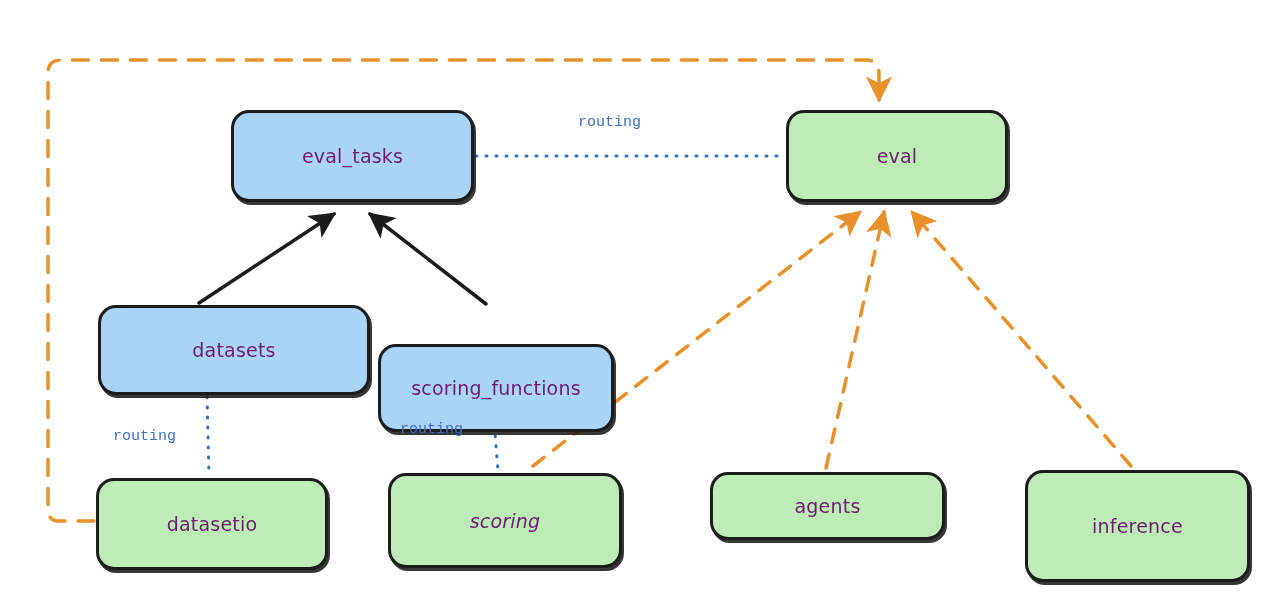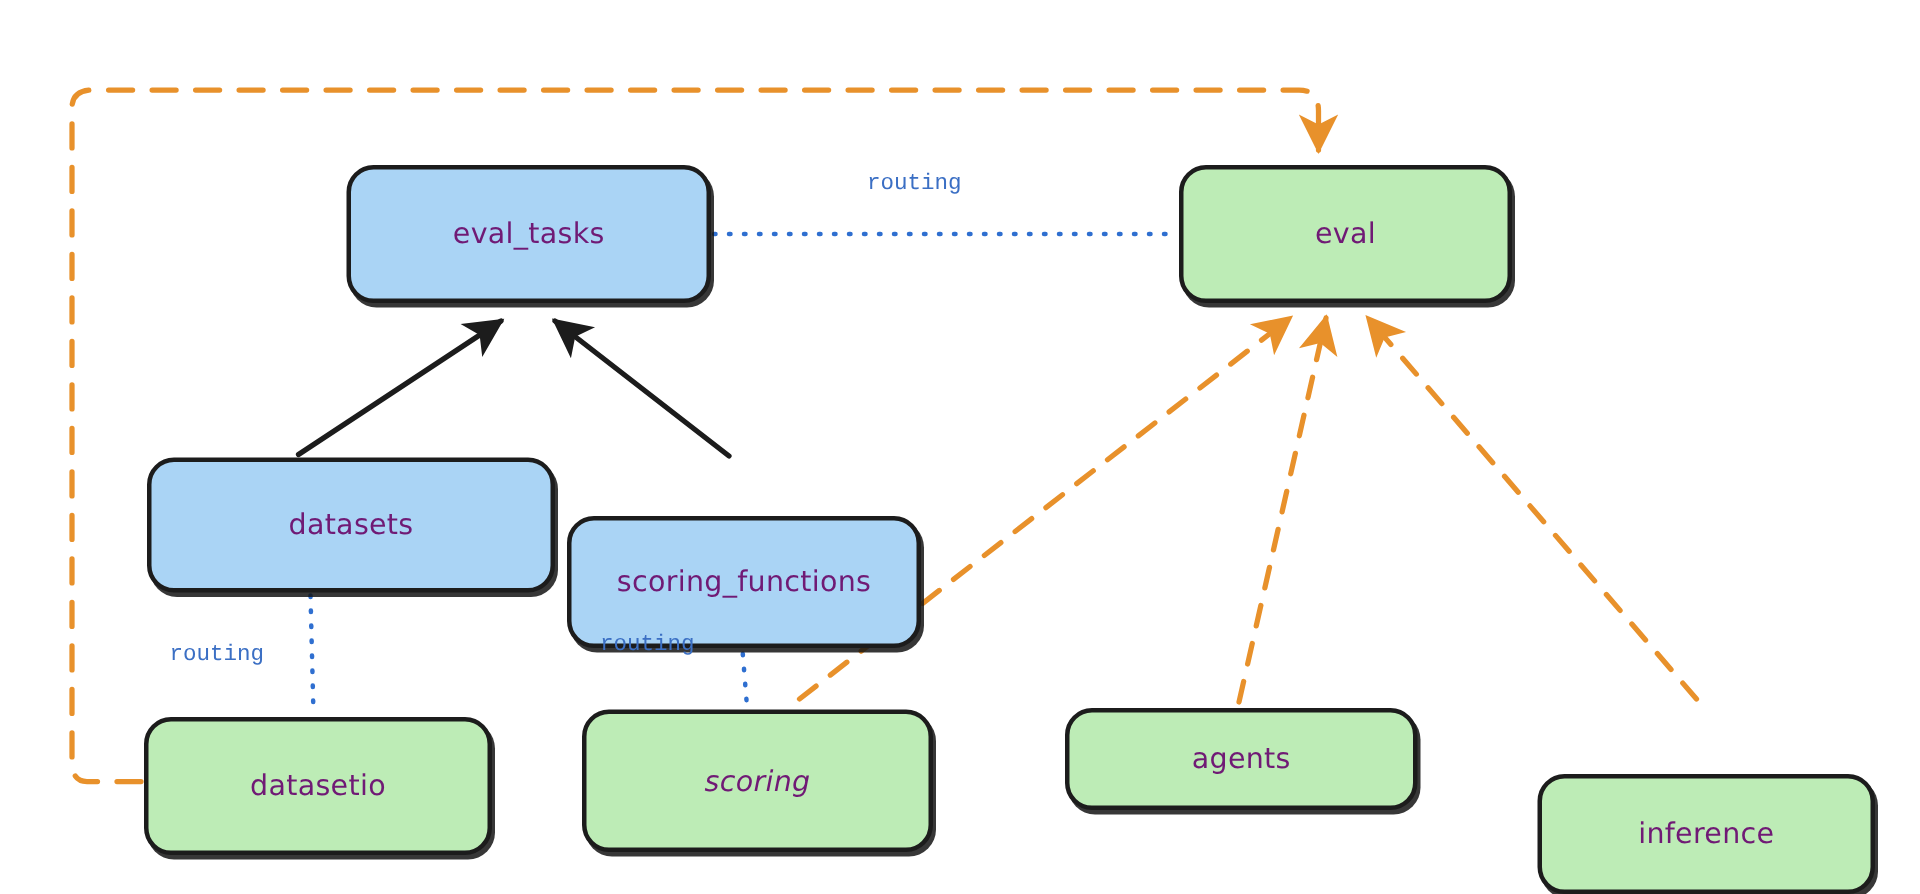--- a/index.html
+++ b/index.html
@@ -87,19 +87,19 @@
     <path d="M 1131 466 L 912 212" fill="none" stroke="#e8912b" stroke-width="3.5" stroke-linecap="round" stroke-dasharray="14 12" marker-end="url(#arrow-orange)"></path>
   </svg>
 
   <div class="node node-api" style="left: 231px; top: 110px; width: 243px; height: 92px; background: rgb(170, 212, 245); border-color: rgb(28, 28, 28);">eval_tasks</div>
   <div class="node node-provider" style="left: 786px; top: 110px; width: 222px; height: 92px; background: rgb(189, 236, 182); border-color: rgb(28, 28, 28);">eval</div>
   <div class="node node-api" style="left: 98px; top: 305px; width: 272px; height: 90px; background: rgb(170, 212, 245); border-color: rgb(28, 28, 28);">datasets</div>
   <div class="node node-api" style="left: 378px; top: 306px; width: 236px; height: 88px; background: rgb(170, 212, 245); border-color: rgb(28, 28, 28); margin-top: 38px;">scoring_functions</div>
   <div class="node node-provider" style="left: 96px; top: 478px; width: 232px; height: 92px; background: rgb(189, 236, 182); border-color: rgb(28, 28, 28);">datasetio</div>
   <div class="node node-provider" style="left: 388px; top: 473px; width: 234px; height: 95px; background: rgb(189, 236, 182); border-color: rgb(28, 28, 28); font-style: italic;">scoring</div>
   <div class="node node-provider" style="left: 710px; top: 472px; width: 235px; height: 68px; background: rgb(189, 236, 182); border-color: rgb(28, 28, 28);">agents</div>
-  <div class="node node-provider" style="left: 1025px; top: 470px; width: 225px; height: 80px; background: rgb(189, 236, 182); border-color: rgb(28, 28, 28); margin-top: 46px;">inference</div>
+  <div class="node node-provider" style="left: 1025px; top: 470px; width: 225px; height: 112px; background: rgb(189, 236, 182); border-color: rgb(28, 28, 28);">inference</div>
 
   <div class="edge-label" style="left: 578px; top: 114px; color: rgb(59, 111, 196);">routing</div>
   <div class="edge-label" style="left: 113px; top: 428px; color: rgb(59, 111, 196);">routing</div>
   <div class="edge-label" style="left: 400px; top: 421px; color: rgb(59, 111, 196);">routing</div>
 
 </div>
 
 </body></html>

